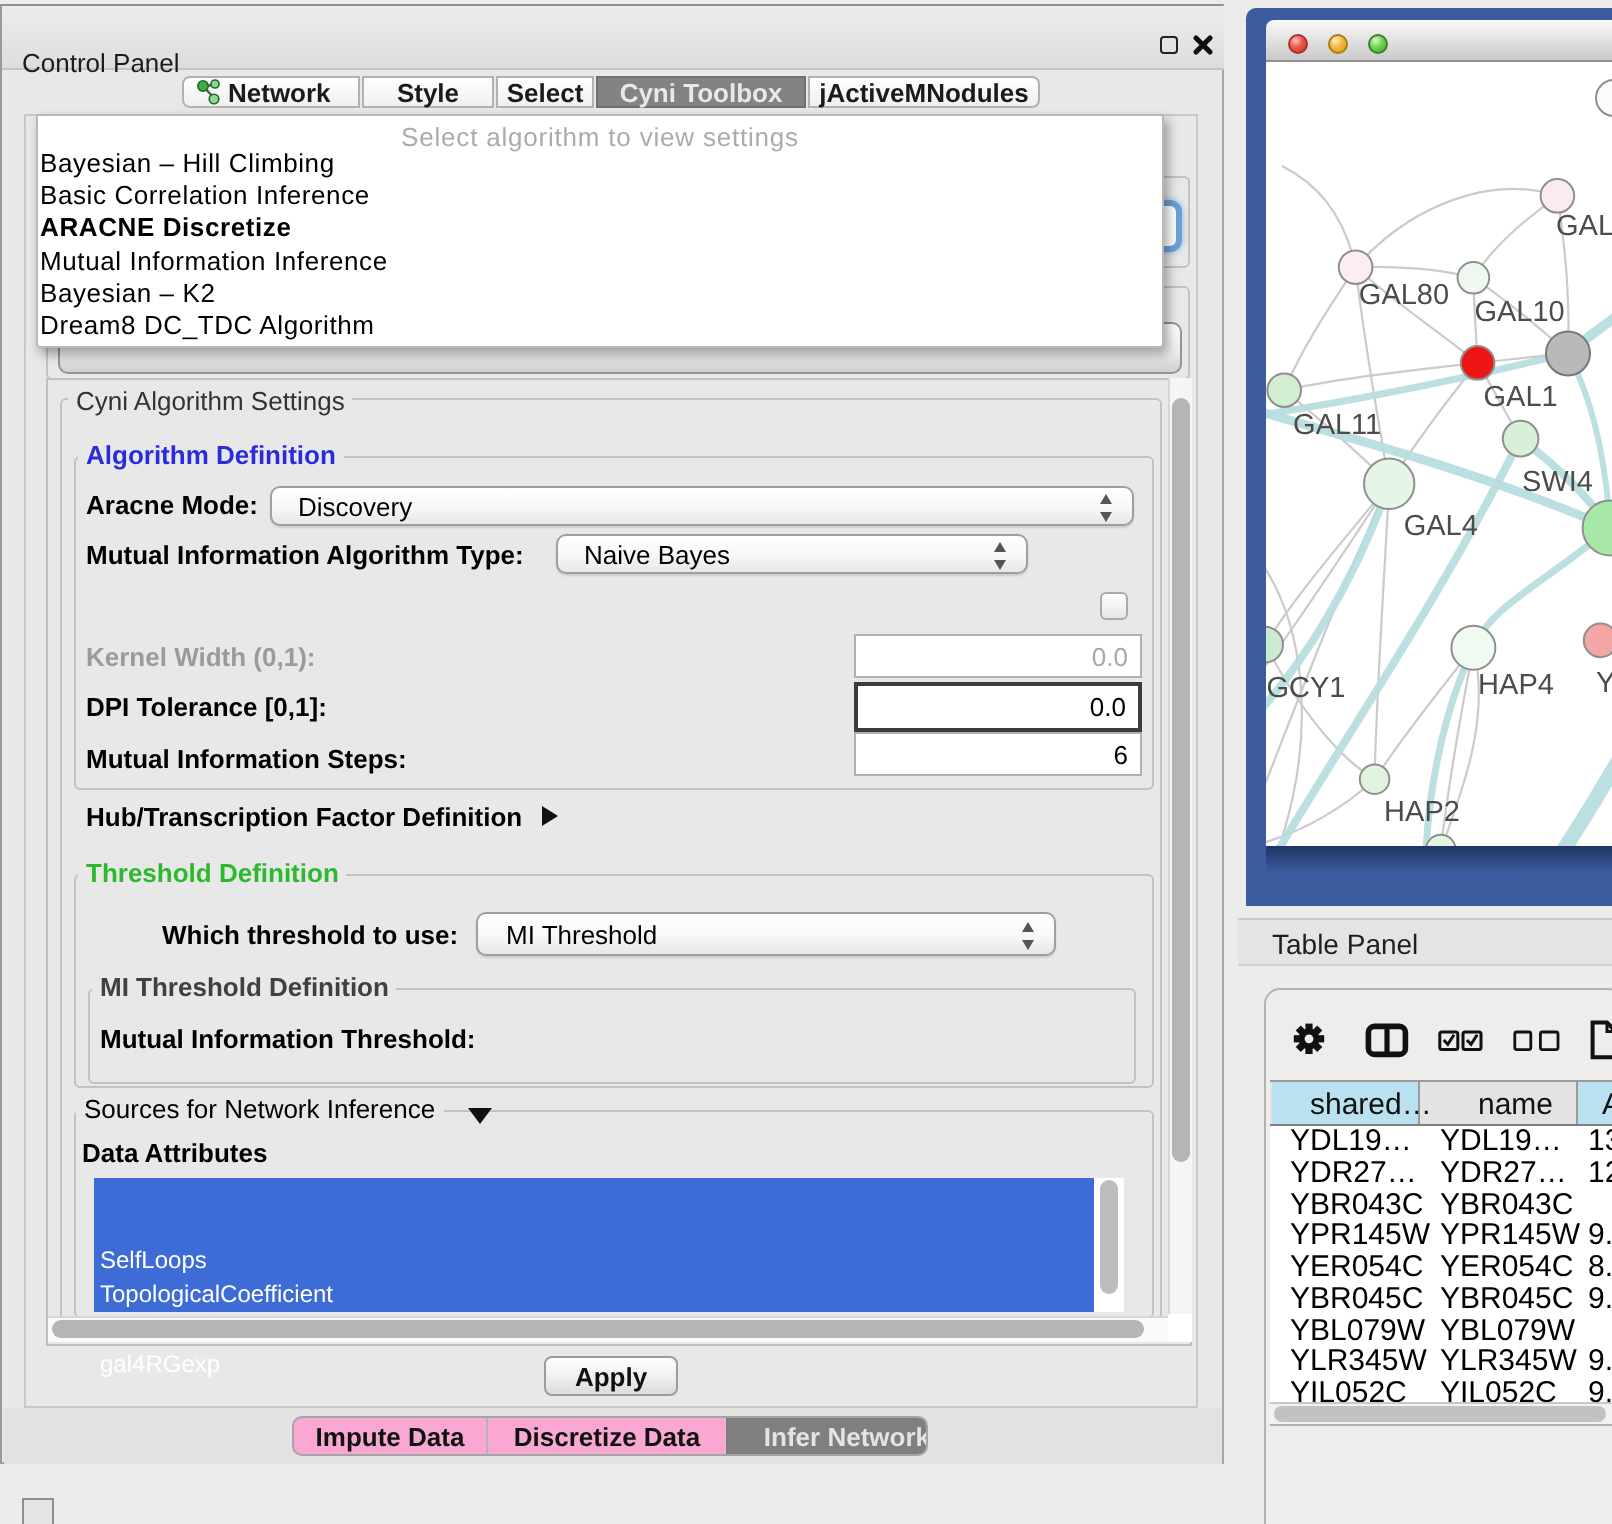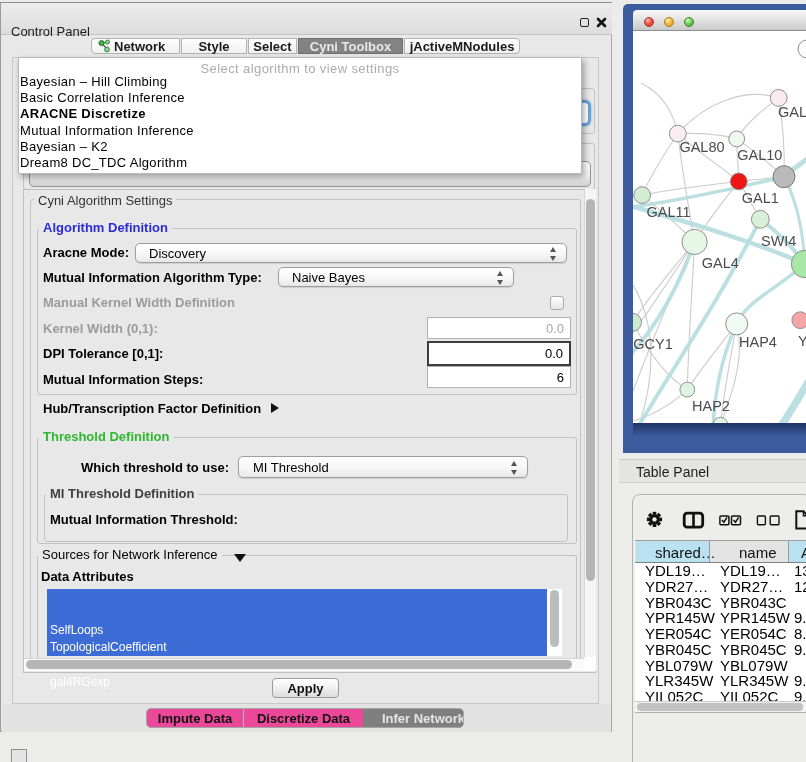--- a/index.html
+++ b/index.html
@@ -99,21 +99,20 @@
       </span>
   </div>
   <div class="lbl abs" style="left:42px;top:267px;">Mutual Information Algorithm Type:</div>
   <div class="combo" style="left:277px;top:264px;width:236px;height:20px;box-sizing:border-box;text-decoration:underline;">
     <span class="ct">Naive Bayes</span>
     <span class="arrows">
         <span class="tri-up"></span>
         <span class="tri-dn"></span>
       </span>
   </div>
-  <div class="glbl abs" style="left:42px;top:292px;">Manual Kernel Width Definition</div>
   <div class="abs" style="left:549px;top:293px;width:14px;height:14px;border:1px solid #ababab;border-radius:3px;
      background:linear-gradient(180deg,#ffffff,#e6e6e6);box-sizing:border-box;"></div>
   <div class="glbl abs" style="left:42px;top:318px;">Kernel Width (0,1):</div>
   <div class="field" style="left:426px;top:314px;width:144px;height:22px;box-sizing:border-box;">
       <span style="color:#a8a8a8;">0.0</span>
     </div>
   <div class="lbl abs" style="left:42px;top:343px;">DPI Tolerance [0,1]:</div>
   <div class="field" style="left:426px;top:338px;width:144px;height:25px;box-sizing:border-box;border:2px solid #3c3c3c;">
       <span>0.0</span>
     </div>
@@ -158,21 +157,21 @@
   <div class="abs" style="left:23px;top:655px;width:560px;height:13px;background:#fafafa;border-top:1px solid #d6d6d6;box-sizing:border-box;"></div>
   <div class="abs" style="left:25px;top:657px;width:546px;height:9px;border-radius:4.5px;background:#b5b5b5;"></div>
   <div class="abs" style="left:583px;top:654px;width:12px;height:14px;background:#fff;"></div>
 
   <div class="abs" style="left:271px;top:675px;width:67px;height:20px;border:1px solid #9c9c9c;border-radius:4px;
      background:linear-gradient(180deg,#ffffff,#f2f2f2 45%,#dcdcdc);box-sizing:border-box;
      font-size:13px;font-weight:bold;text-align:center;line-height:19px;color:#111;">Apply</div>
 
   <div class="abs" style="left:1px;top:701px;width:609px;height:28px;background:#e2e2e2;"></div>
   <div class="abs" style="left:145px;top:705px;width:318px;height:20px;border:1px solid #a5a5a5;border-radius:5px;
-      background:#ec4899;box-sizing:border-box;overflow:hidden;font-size:13px;font-weight:bold;">
+      background:#f9a8d4;box-sizing:border-box;overflow:hidden;font-size:13px;font-weight:bold;">
     <div style="position:absolute;left:0;top:0;width:96px;height:20px;text-align:center;line-height:19px;color:#111;">Impute Data</div>
     <div style="position:absolute;left:96px;top:0;width:120px;height:20px;border-left:1px solid #b5b5b5;box-sizing:border-box;text-align:center;line-height:19px;color:#111;">Discretize Data</div>
     <div style="position:absolute;left:216px;top:0;width:102px;height:20px;background:#7f7f7f;text-align:right;line-height:19px;color:#e4e4e4;">Infer Network</div>
   </div>
 
 </div>
 
 <div class="abs" style="left:623px;top:4px;width:187px;height:449px;background:#3d5ca0;border-radius:5px 0 0 0;">
 
   <div class="abs" style="left:10px;top:6px;width:177px;height:21px;

